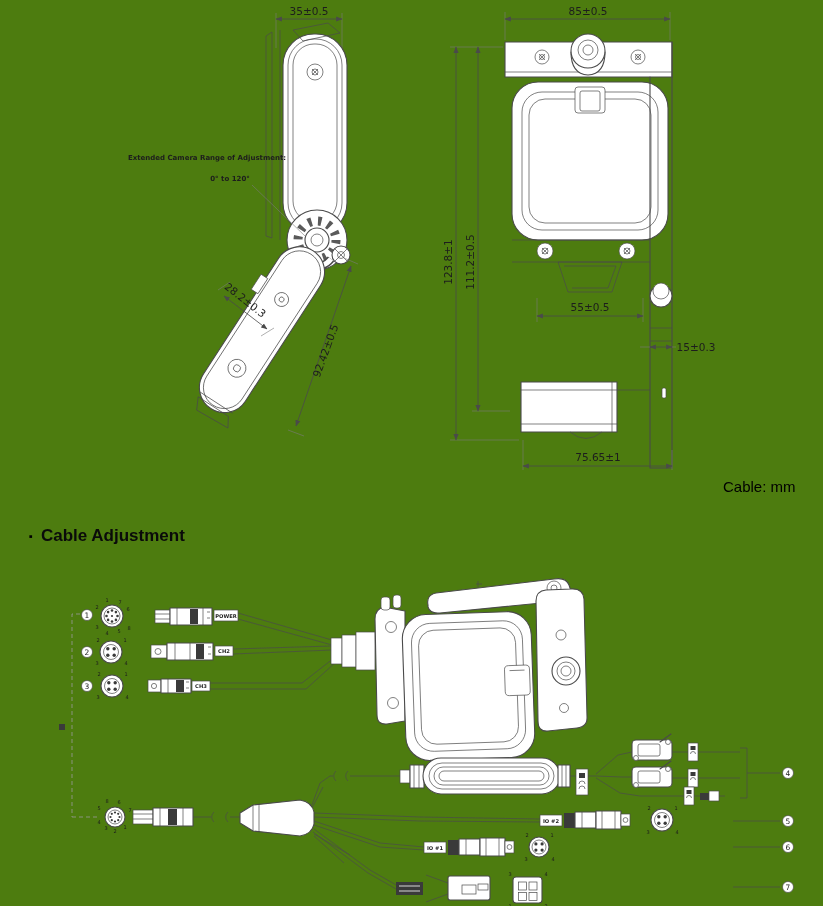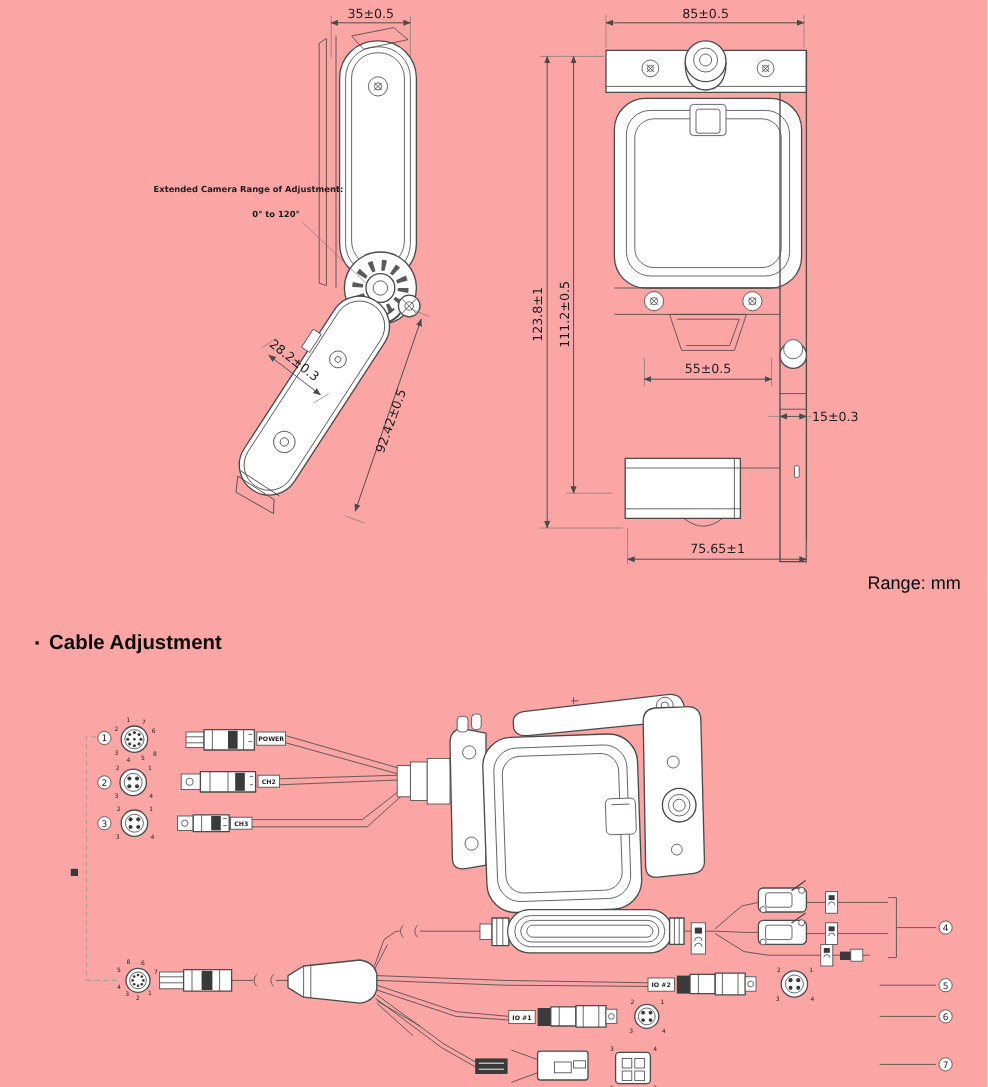--- a/index.html
+++ b/index.html
@@ -1,16 +1,16 @@
 <!DOCTYPE html>
 <html><head>
 <meta charset="utf-8">
 <style>
   html,body{margin:0;padding:0;background:#fff;}
-  #page{position:relative;width:823px;height:906px;background:#fca5a5;overflow:hidden;
+  #page{position:relative;width:823px;height:906px;background:#4d7c0f;overflow:hidden;
         font-family:"Liberation Sans",sans-serif;}
   svg{position:absolute;left:0;}
   .ln{stroke:#4a4a4a;fill:none;stroke-width:1.1;stroke-linejoin:round;stroke-linecap:round;}
   .ln2{stroke:#4a4a4a;fill:none;stroke-width:0.7;stroke-linejoin:round;}
   .fw{fill:#fff;stroke:#4a4a4a;stroke-width:1.1;stroke-linejoin:round;}
   .fw2{fill:#fff;stroke:#4a4a4a;stroke-width:0.7;}
   .fd{fill:#3a3a3a;stroke:none;}
   .ext{stroke:#7a7a7a;stroke-width:0.6;fill:none;}
   .dml{stroke:#4a4a4a;stroke-width:0.8;fill:none;}
   .dsh{stroke:#9a9a9a;stroke-width:0.8;fill:none;stroke-dasharray:4 3;}
@@ -158,21 +158,21 @@
     <rect class="fw" x="521" y="382" width="96" height="50"></rect>
     <path class="ln2" d="M521,390 H617 M521,424 H617 M612,382 V432 M617,390 H650"></path>
     <path class="ln2" d="M570,432 Q586,445 602,432"></path>
 
     <path class="ext" d="M523,440 V470 M672,450 V470"></path>
     <path class="dml" d="M523,466 H672" marker-start="url(#arr)" marker-end="url(#arr)"></path>
     <text class="d" x="598" y="461">75.65±1</text>
   </g>
 </svg>
 
-<div id="unitlbl">Range: mm</div>
+<div id="unitlbl">Cable: mm</div>
 
 <div id="heading">
   <span class="blt">▪</span>
   <span class="htx">Cable Adjustment</span>
 </div>
 
 <svg width="823" height="351" viewBox="0 0 823 351" style="top:555px">
 
   <path class="dsh" d="M80,59 H72 V262 M72,262 H98"></path>
   <rect x="59" y="169" width="6" height="6" class="fd"></rect>

